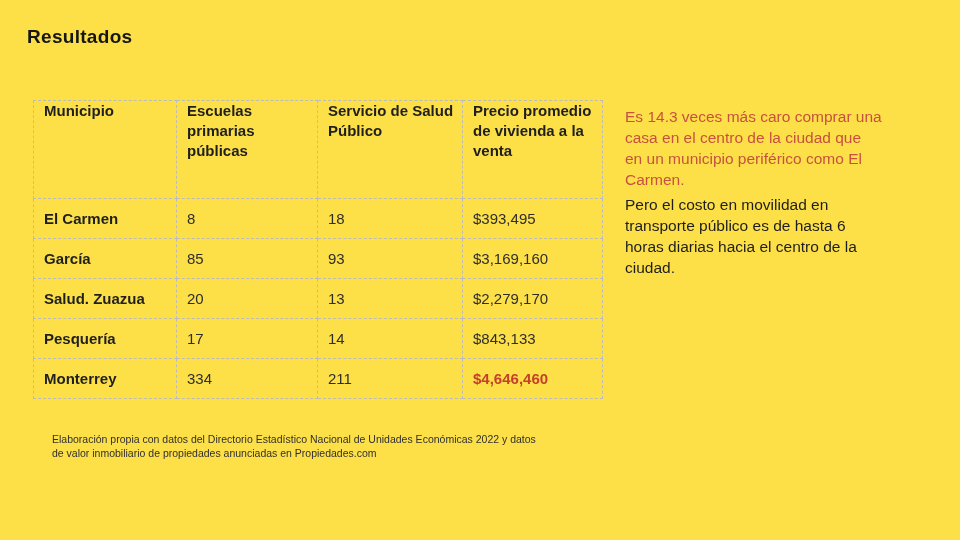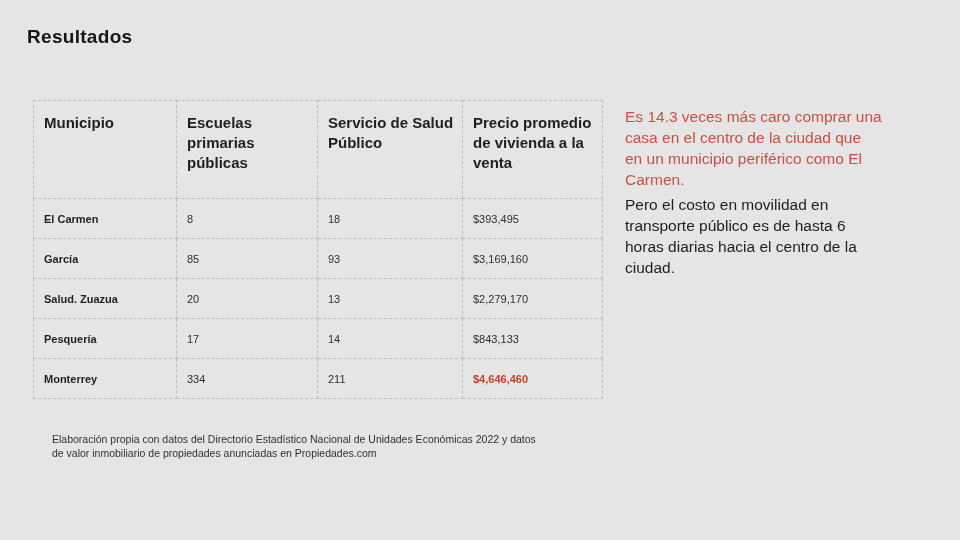--- a/index.html
+++ b/index.html
@@ -1,21 +1,21 @@
 <!DOCTYPE html>
 <html><head>
 <meta charset="utf-8">
 <style>
   * { box-sizing: border-box; }
   html, body { margin: 0; padding: 0; background: #ffffff; }
   .slide {
     position: relative;
     width: 960px;
     height: 540px;
-    background: #e5e5e5;
+    background: #fde047;
     font-family: "Liberation Sans", "DejaVu Sans", sans-serif;
     overflow: hidden;
   }
   .title {
     position: absolute;
     left: 27px;
     top: 26px;
     margin: 0;
     font-size: 19px;
     font-weight: 800;
@@ -31,30 +31,29 @@
     table-layout: fixed;
   }
   .data-table th, .data-table td {
     border: 1px dashed #bcbcbc;
     padding: 0 8px 0 10px;
     text-align: left;
   }
   .data-table thead tr { height: 98px; }
   .data-table th {
     vertical-align: top;
-    padding-top: 12px;
     font-size: 15px;
     line-height: 20px;
     font-weight: 700;
     color: #1f1f1f;
   }
   .data-table tbody tr { height: 40px; }
   .data-table td {
     vertical-align: middle;
-    font-size: 11px;
+    font-size: 15px;
     color: #2e2e2e;
   }
   .data-table td.muni { font-weight: 700; color: #1f1f1f; }
   .data-table td.price-highlight { font-weight: 700; color: #C5402C; }
   .source-note {
     position: absolute;
     left: 40px;
     top: 421px;
     margin: 12px;
     width: 580px;

